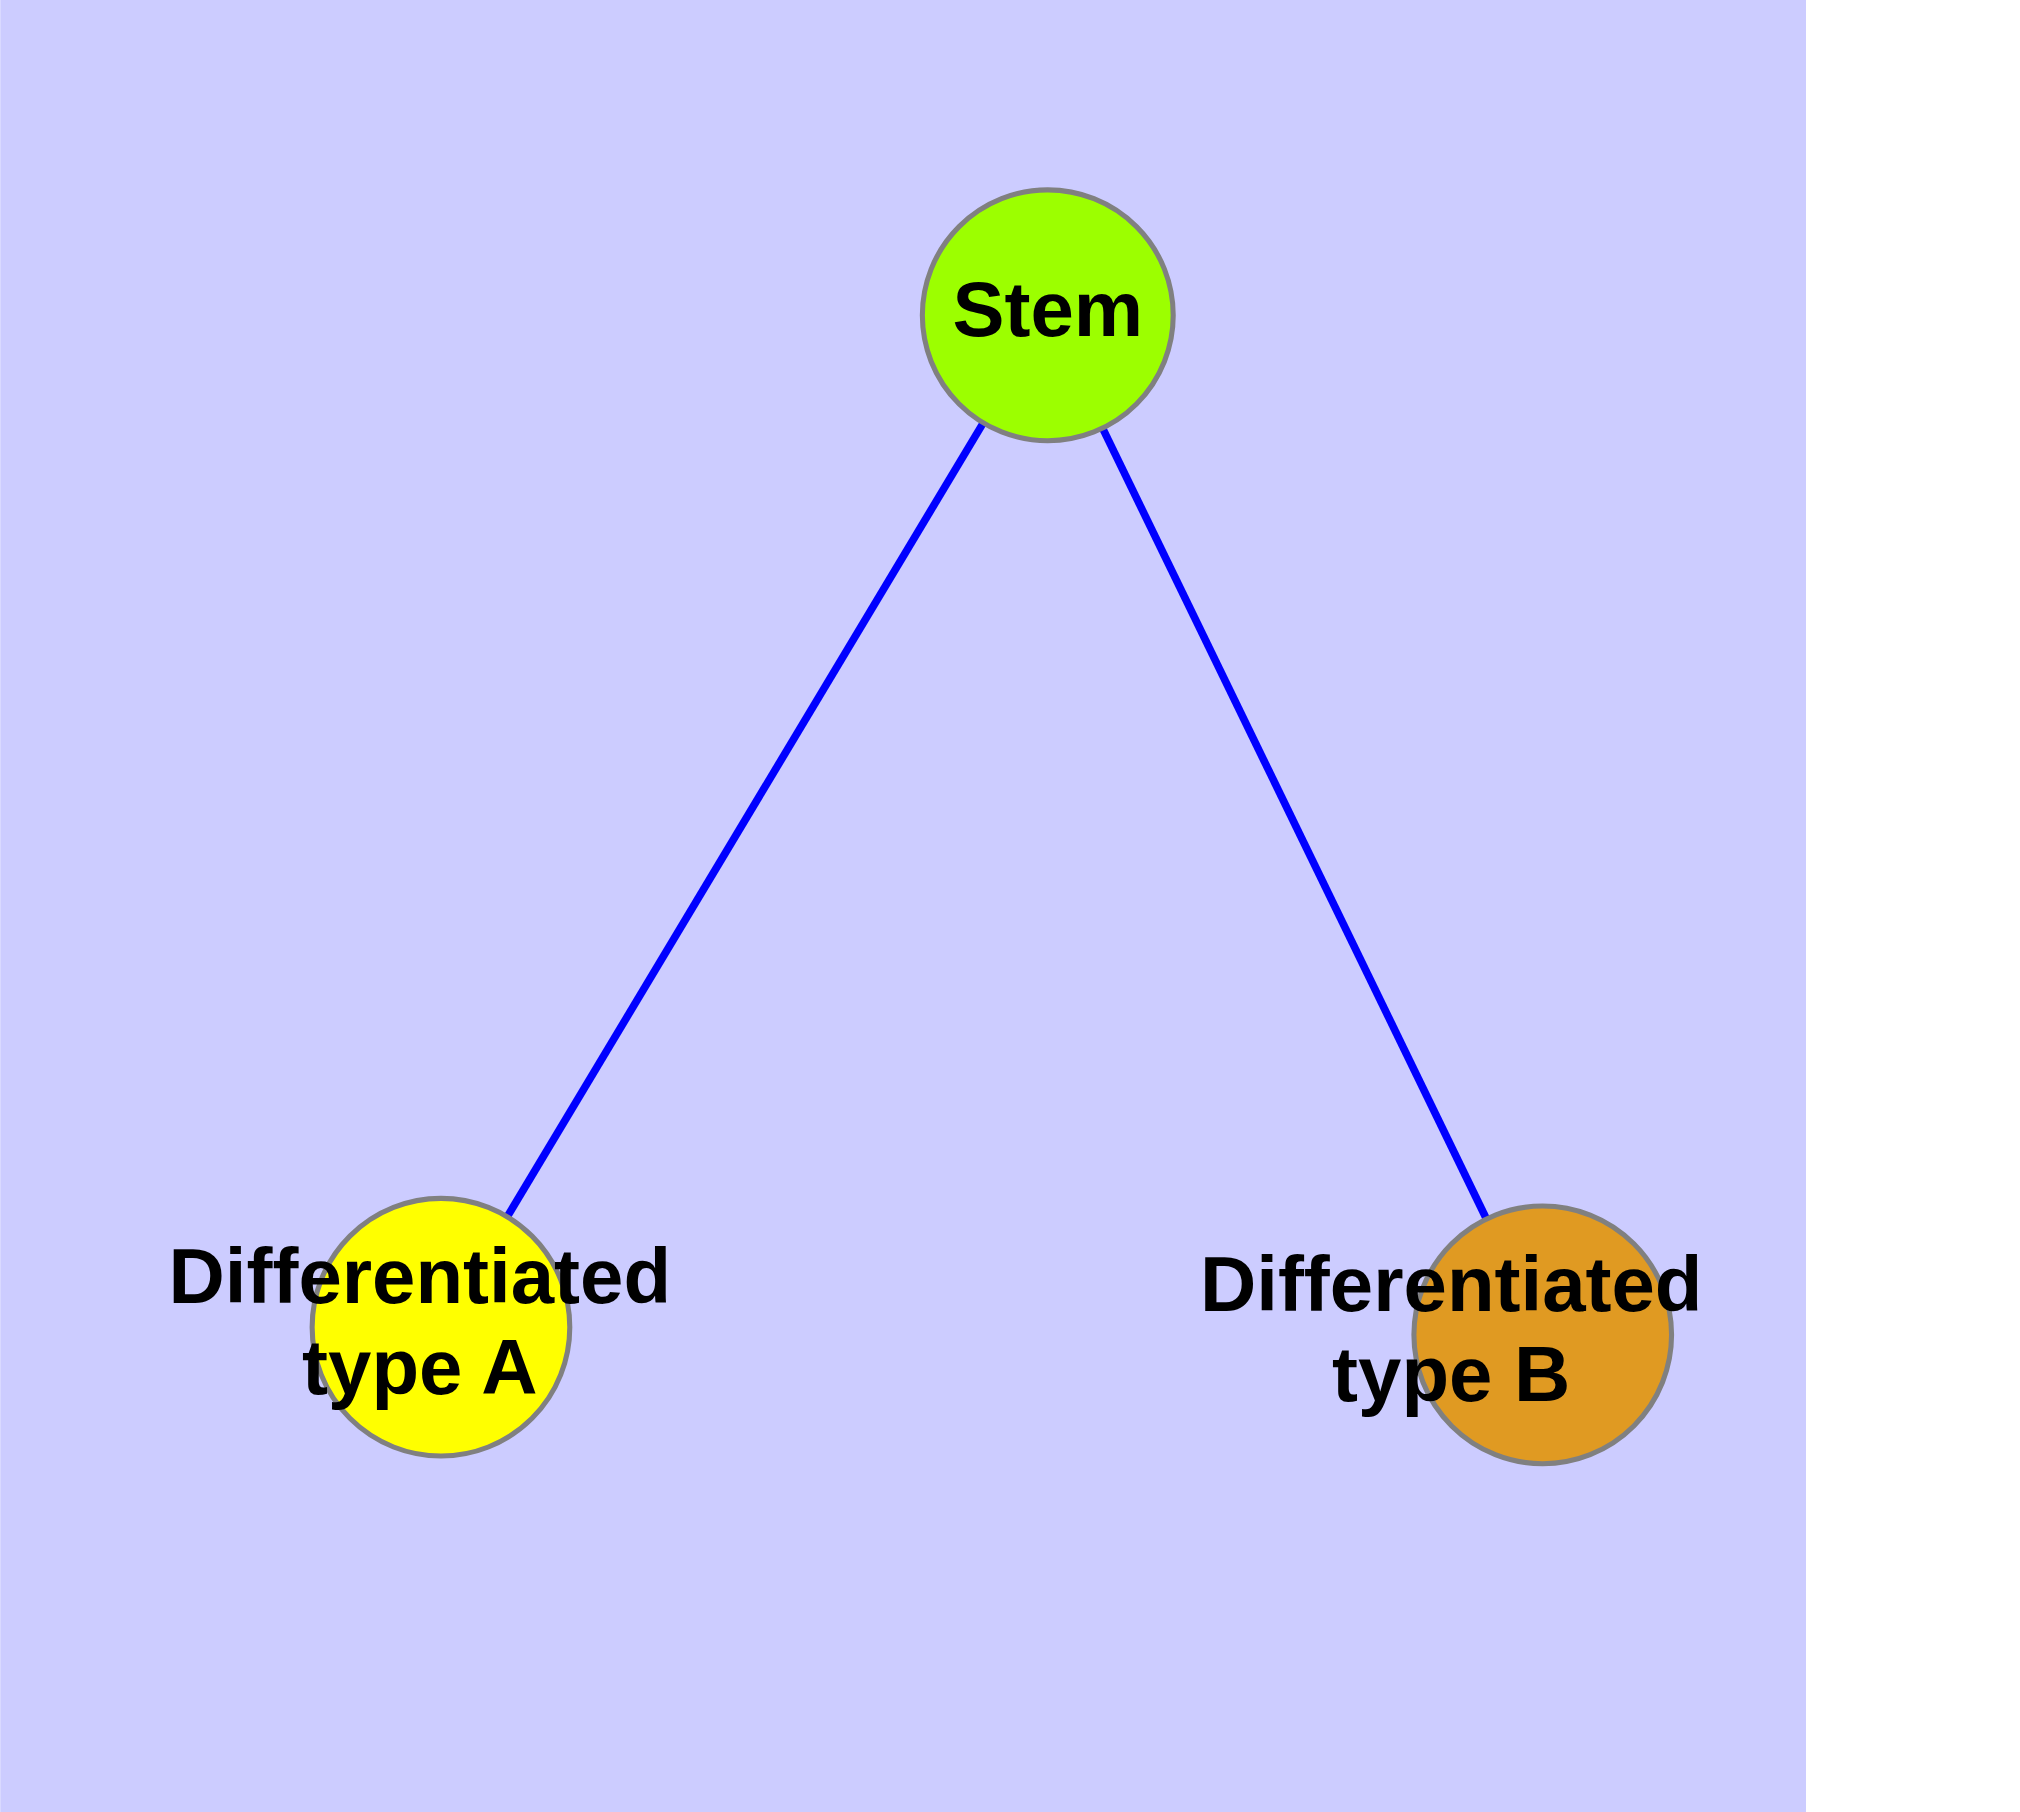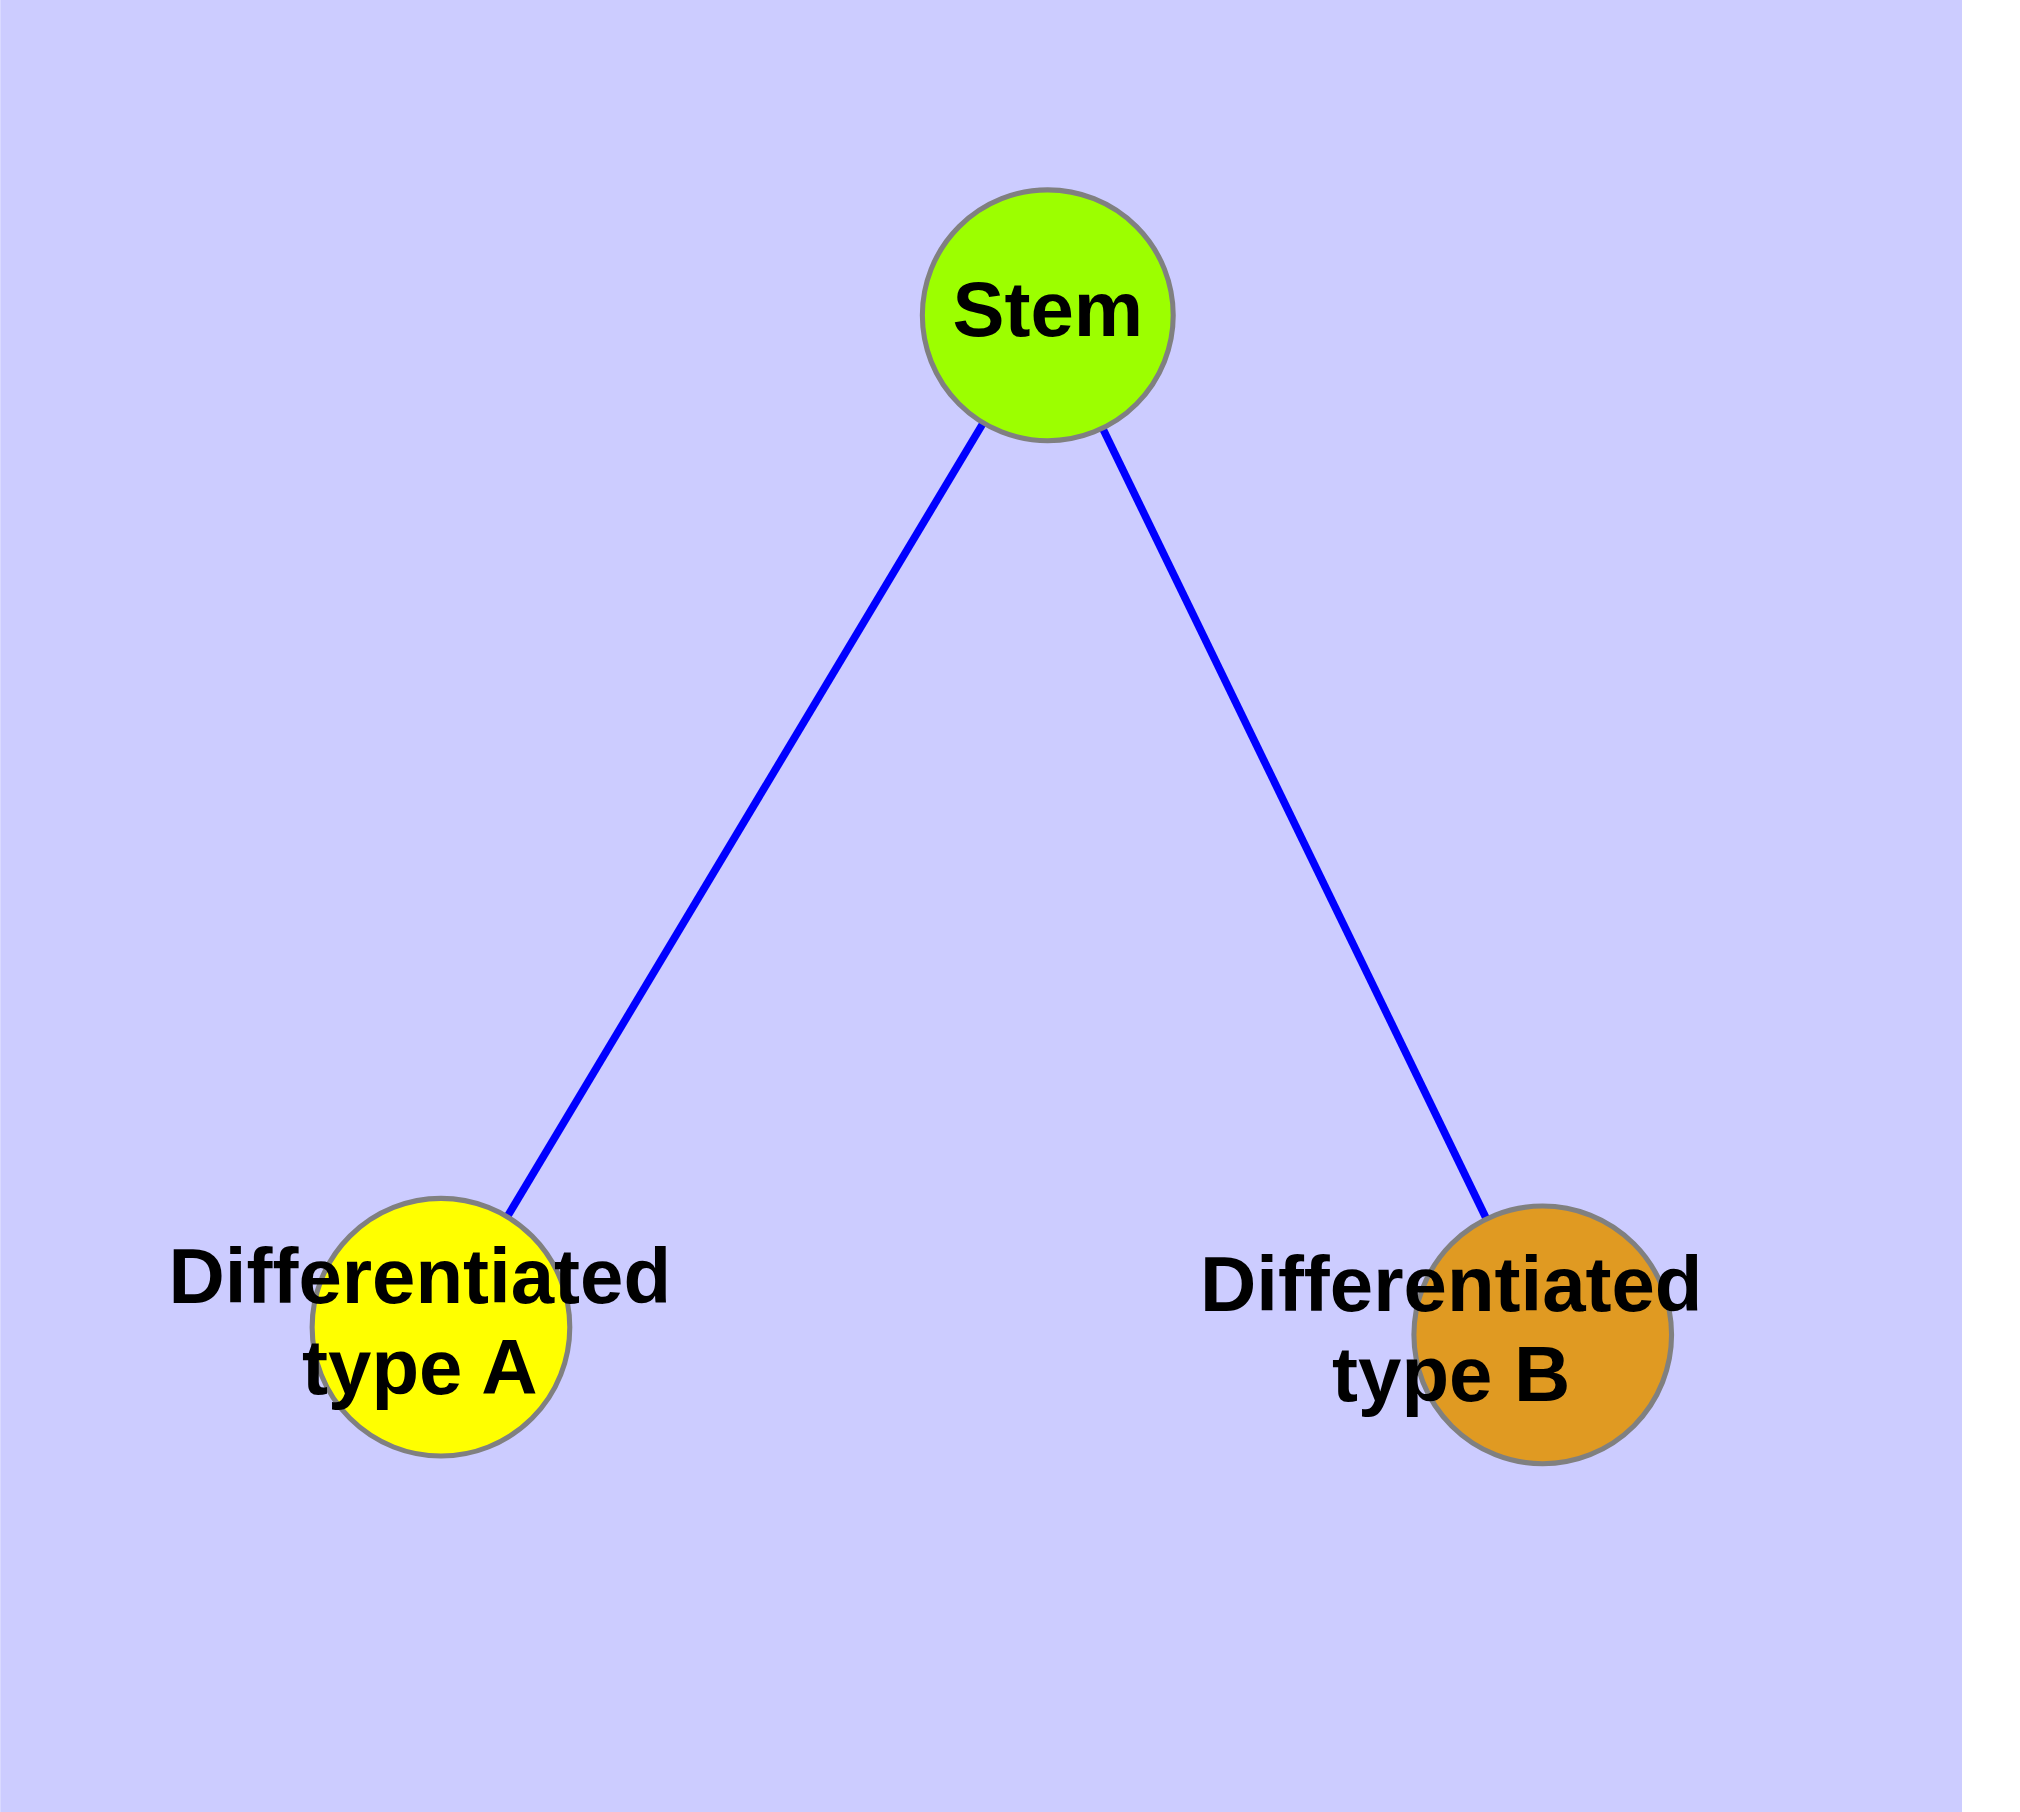--- a/index.html
+++ b/index.html
@@ -27,21 +27,21 @@
     font-weight: bold;
     fill: #000000;
     text-anchor: middle;
     dominant-baseline: middle;
     paint-order: normal;
   }
 </style>
 </head>
 <body>
 
-<div id="canvas" style="width: 1962px; height: 1812px;">
+<div id="canvas" style="width: 1806px; height: 1812px;">
   <svg id="graph-svg" viewBox="0 0 2384 2138" xmlns="http://www.w3.org/2000/svg" style="width: 2021px; height: 1812px;">
     <rect id="bg-rect" x="0" y="0" width="2384" height="2138" fill="#ccccff"></rect>
     <g id="edges-layer">
         <line x1="1160.9144655357209" y1="497.2124694837281" x2="597.1426723948074" y2="1437.3570519002794" stroke="#0000ff" stroke-width="9" stroke-linecap="butt"></line>
         <line x1="1299.7602137903432" y1="503.3416732701762" x2="1754.4929310373186" y2="1440.0599247224218" stroke="#0000ff" stroke-width="9" stroke-linecap="butt"></line>
       </g>
     <g id="nodes-layer">
         <circle cx="1236" cy="372" r="148" fill="#9cff00" stroke="#808080" stroke-width="6"></circle>
         <circle cx="520" cy="1566" r="152" fill="#ffff00" stroke="#808080" stroke-width="6"></circle>
         <circle cx="1820" cy="1575" r="152" fill="#e09a22" stroke="#808080" stroke-width="6"></circle>

